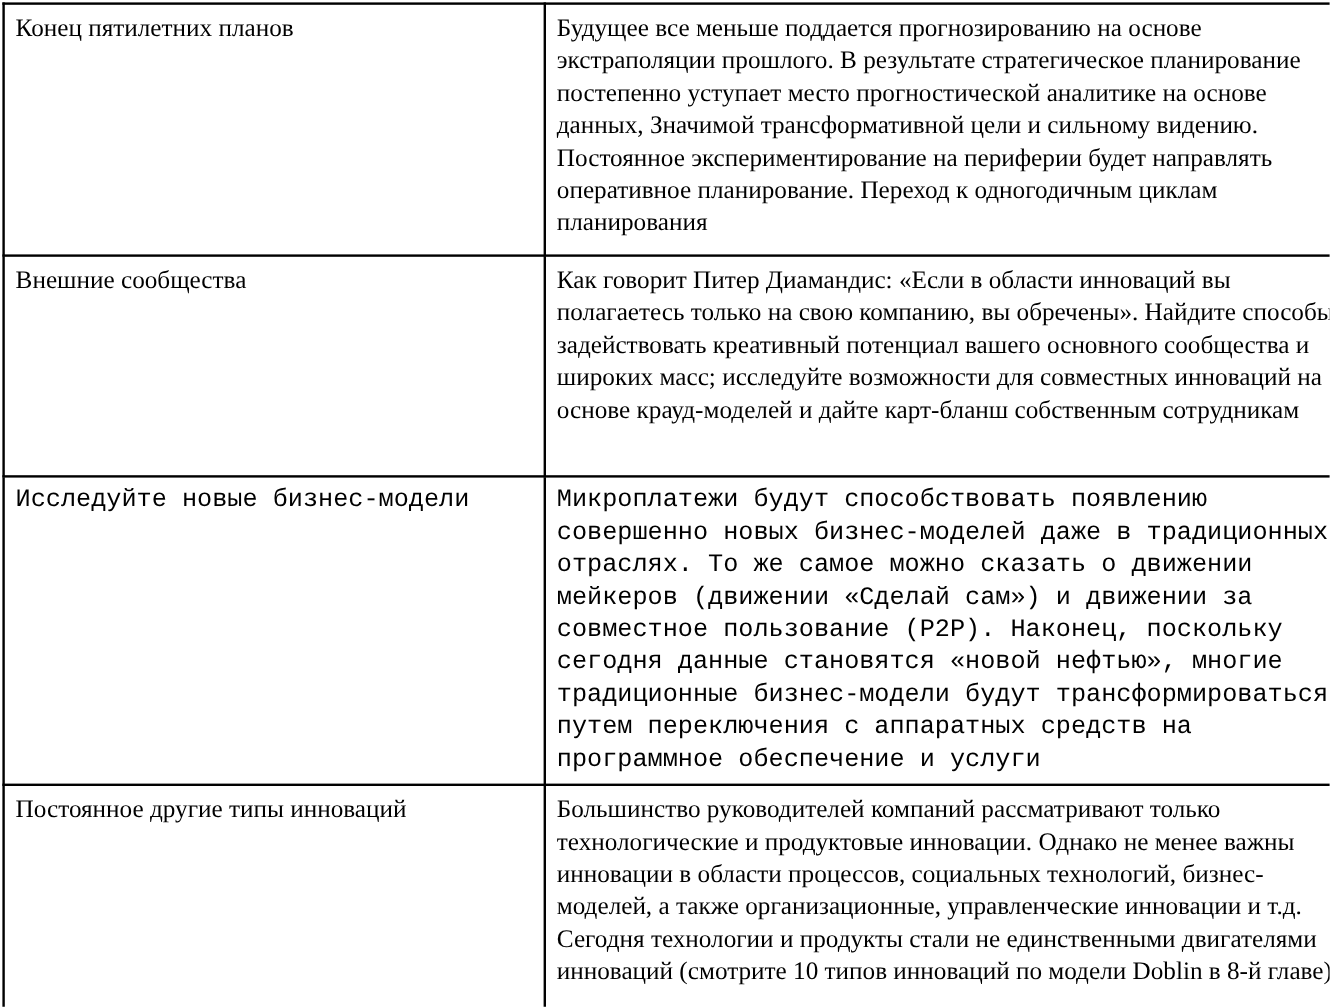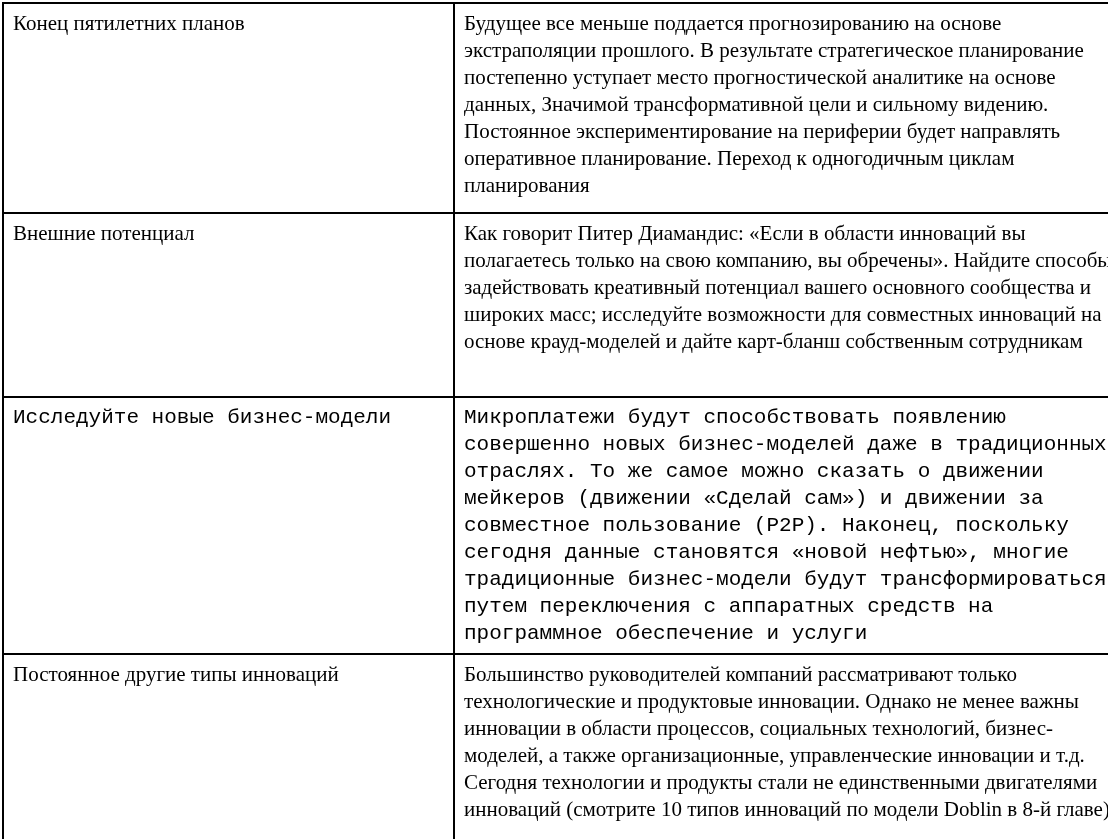--- a/index.html
+++ b/index.html
@@ -43,21 +43,21 @@
 </head>
 <body>
 
 <table class="doc-table">
   <tbody>
     <tr class="row-1">
       <td class="term-cell">Конец пятилетних планов</td>
       <td class="desc-cell">Будущее все меньше поддается прогнозированию на основе экстраполяции прошлого. В результате стратегическое планирование постепенно уступает место прогностической аналитике на основе данных, Значимой трансформативной цели и сильному видению. Постоянное экспериментирование на периферии будет направлять оперативное планирование. Переход к одногодичным циклам планирования</td>
     </tr>
     <tr class="row-2">
-      <td class="term-cell">Внешние потенциал</td>
+      <td class="term-cell">Внешние сообщества</td>
       <td class="desc-cell">Как говорит Питер Диамандис: «Если в области инноваций вы полагаетесь только на свою компанию, вы обречены». Найдите способы задействовать креативный потенциал вашего основного сообщества и широких масс; исследуйте возможности для совместных инноваций на основе крауд-моделей и дайте карт-бланш собственным сотрудникам</td>
     </tr>
     <tr class="row-3">
       <td class="term-cell">Исследуйте новые бизнес-модели</td>
       <td class="desc-cell">Микроплатежи будут способствовать появлению совершенно новых бизнес-моделей даже в традиционных отраслях. То же самое можно сказать о движении мейкеров (движении «Сделай сам») и движении за совместное пользование (P2P). Наконец, поскольку сегодня данные становятся «новой нефтью», многие традиционные бизнес-модели будут трансформироваться путем переключения с аппаратных средств на программное обеспечение и услуги</td>
     </tr>
     <tr class="row-4">
       <td class="term-cell">Постоянное другие типы инноваций</td>
       <td class="desc-cell">Большинство руководителей компаний рассматривают только технологические и продуктовые инновации. Однако не менее важны инновации в области процессов, социальных технологий, бизнес-моделей, а также организационные, управленческие инновации и т.д. Сегодня технологии и продукты стали не единственными двигателями инноваций (смотрите 10 типов инноваций по модели Doblin в 8-й главе)</td>
     </tr>

